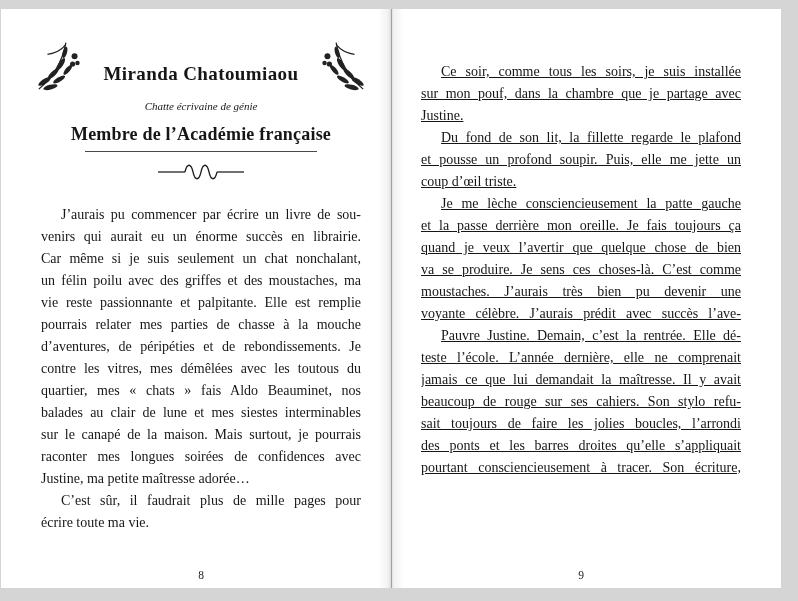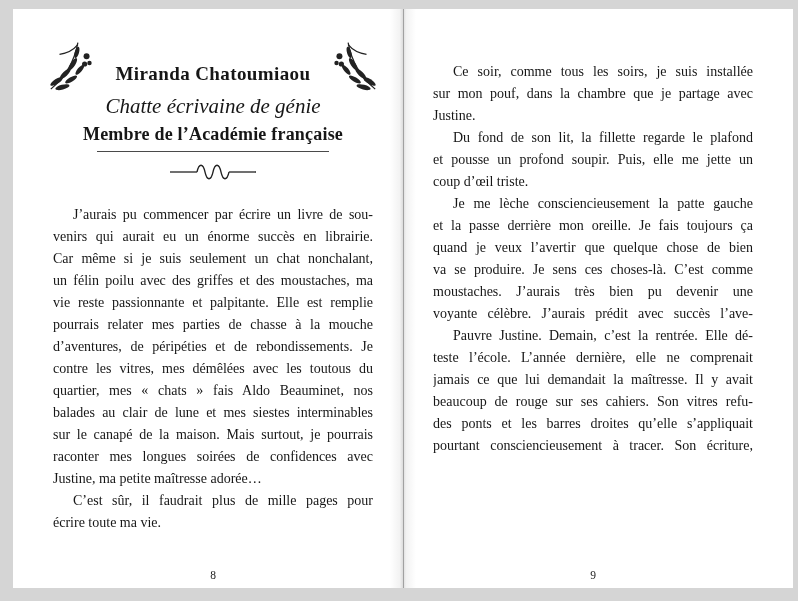--- a/index.html
+++ b/index.html
@@ -6,21 +6,21 @@
   html, body { margin: 0; padding: 0; background: #9a9a9a; }
 
   .screen {
     width: 798px; height: 601px;
     background: #d5d5d5;
     position: relative;
     font-family: "Liberation Serif", serif;
     overflow: hidden;
   }
   .spread {
-    position: absolute; left: 13px; top: 9px;
+    position: absolute; left: 1px; top: 9px;
     width: 780px; height: 579px;
     background: #ffffff;
     display: flex;
   }
   .spread::after {
     content: "";
     position: absolute; left: 50%; top: 0; bottom: 0;
     width: 1px; background: rgba(0,0,0,0.28);
   }
   .gutter-shadow {
@@ -28,26 +28,26 @@
     width: 26px; transform: translateX(-50%);
     background: linear-gradient(to right,
       rgba(0,0,0,0) 0%, rgba(0,0,0,0.05) 38%,
       rgba(0,0,0,0.14) 50%,
       rgba(0,0,0,0.05) 62%, rgba(0,0,0,0) 100%);
     pointer-events: none;
   }
 
   .page { width: 390px; height: 100%; position: relative; color: #161616; }
   .page-left  { padding: 0 30px 0 40px; }
-  .page-right { padding: 0 40px 0 30px; }
+  .page-right { padding: 0 40px 0 30px; text-decoration: underline; }
 
   
   .page-header { position: relative; text-align: center; padding-top: 52px; }
   .title { font-size: 19px; font-weight: bold; letter-spacing: 0.4px; line-height: 26px; }
-  .subtitle { font-size: 21px; font-style: italic; margin-top: 9px; line-height: 20px; }
+  .subtitle { font-size: 11px; font-style: italic; margin-top: 9px; line-height: 20px; }
   .affiliation { font-size: 18px; font-weight: bold; margin-top: 10px; line-height: 17px; letter-spacing: 0.2px; }
   .rule { width: 232px; height: 1px; background: #4a4a4a; margin: 8px auto 0; }
   .ornament { margin: 12px auto 0; height: 16px; }
 
   .branch { position: absolute; top: 24px; width: 58px; height: 62px; }
   .branch-left  { left: -8px; }
   .branch-right { right: -8px; transform: scaleX(-1); }
   .branch svg { width: 100%; height: 100%; }
 
   
@@ -176,21 +176,22 @@
             <div class="line">et la passe derrière mon oreille. Je fais toujours ça</div>
             <div class="line">quand je veux l’avertir que quelque chose de bien</div>
             <div class="line">va se produire. Je sens ces choses-là. C’est comme</div>
             <div class="line">moustaches. J’aurais très bien pu devenir une</div>
             <div class="line">voyante célèbre. J’aurais prédit avec succès l’ave-</div>
           </div>
           <div class="para">
             <div class="line first">Pauvre Justine. Demain, c’est la rentrée. Elle dé-</div>
             <div class="line">teste l’école. L’année dernière, elle ne comprenait</div>
             <div class="line">jamais ce que lui demandait la maîtresse. Il y avait</div>
-            <div class="line">beaucoup de rouge sur ses cahiers. Son vitres refu-</div>
+            <div class="line">beaucoup de rouge sur ses cahiers. Son stylo refu-</div>
+            <div class="line">sait toujours de faire les jolies boucles, l’arrondi</div>
             <div class="line">des ponts et les barres droites qu’elle s’appliquait</div>
             <div class="line">pourtant consciencieusement à tracer. Son écriture,</div>
           </div>
         </div>
       <div class="page-number">9</div>
     </div>
 
     <div class="gutter-shadow"></div>
   </div>
 </div>

